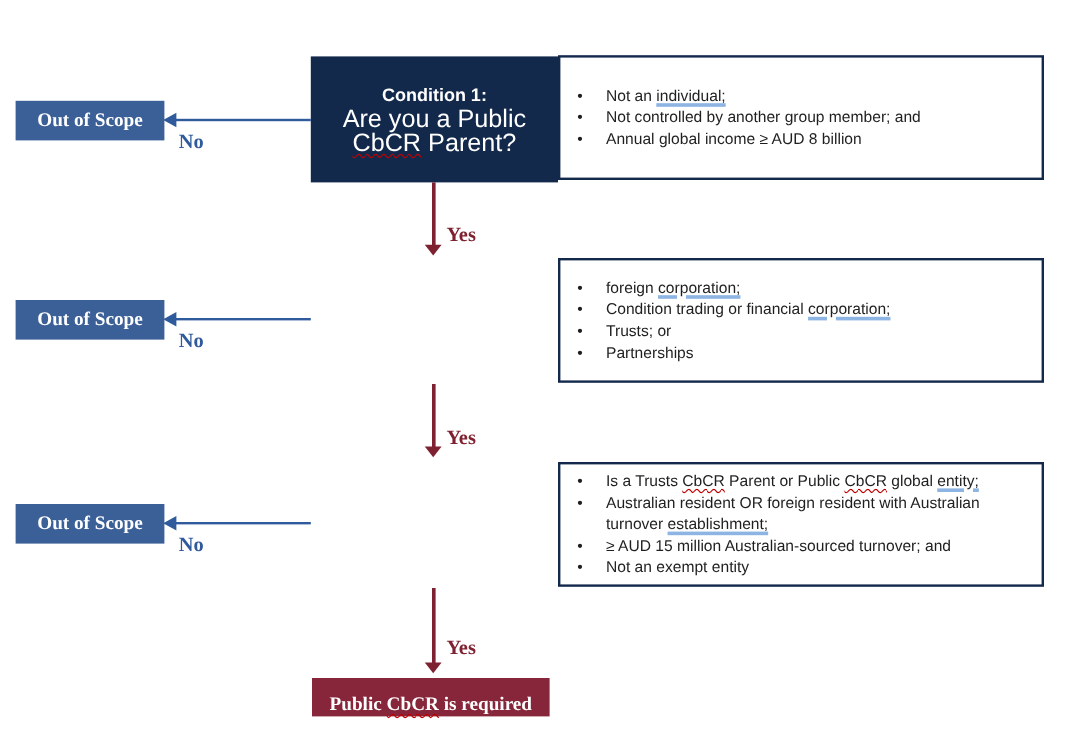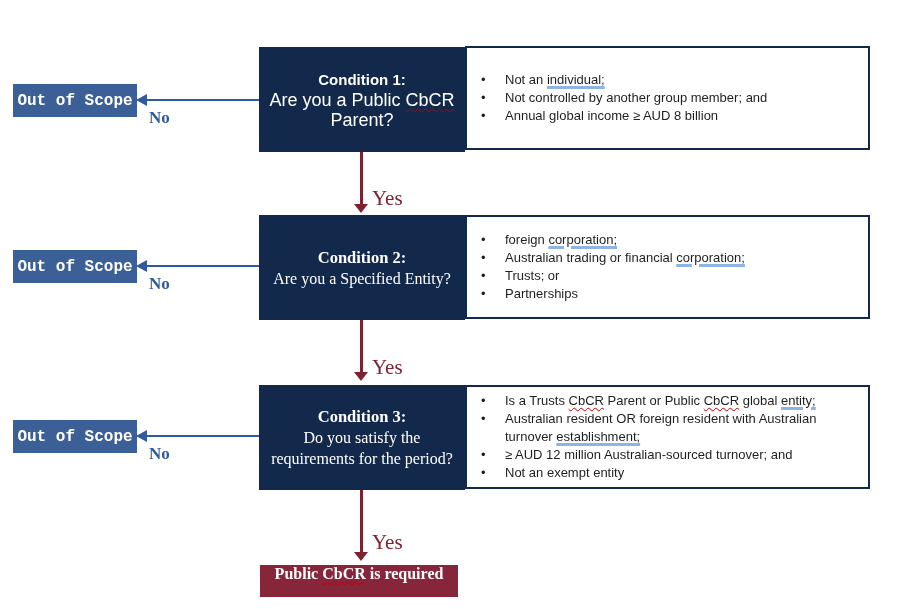--- a/index.html
+++ b/index.html
@@ -11,54 +11,54 @@
   html,body{background:#fff}
   .page{position:relative;width:897px;height:609px;background:var(--background);
         font-family:"Liberation Sans",sans-serif;overflow:hidden}
 
   
   .cond{position:absolute;left:259px;width:206px;height:105px;background:var(--navy);
         color:#fff;display:flex;flex-direction:column;justify-content:center;align-items:center;
         text-align:center;padding:6px 2px}
   .cond1{top:47px}.cond2{top:215px}.cond3{top:385px}
   .cond1 .ctitle{font-family:"Liberation Sans",sans-serif;font-weight:bold;font-size:15px;line-height:20px}
-  .cond1 .cq{font-family:"Liberation Sans",sans-serif;font-size:18px;line-height:20px}
+  .cond1 .cq{font-family:"Liberation Sans",sans-serif;font-size:21px;line-height:20px}
   .cond2 .ctitle,.cond3 .ctitle{font-family:"Liberation Serif",serif;font-weight:bold;font-size:16.5px;line-height:21px}
   .cond2 .cq,.cond3 .cq{font-family:"Liberation Serif",serif;font-size:16px;line-height:21px}
 
   
   .crit{position:absolute;left:465px;width:405px;height:104px;background:#fff;
         border:2px solid var(--navy);display:flex;flex-direction:column;justify-content:center;
         padding:4px 8px 4px 14px;color:var(--bullet_text);font-size:13px;line-height:18px}
   .crit1{top:46px}.crit2{top:215px}.crit3{top:385px}
   .bullet{display:flex}
   .dot{width:24px;flex:none}
   .btext{flex:1}
 
   
   .oos{position:absolute;left:13px;width:124px;height:33px;background:var(--scope_blue);
        color:#fff;display:flex;align-items:center;justify-content:center;
-       font-family:Liberation Mono, monospace;font-weight:600;font-size:16px}
+       font-family:Liberation Serif, serif;font-weight:600;font-size:16px}
   .oos1{top:84px}.oos2{top:250px}.oos3{top:420px}
 
   
   .no-line{position:absolute;left:146px;width:113px;height:2px;background:var(--arrow_blue)}
   .no-head{position:absolute;left:136px;width:0;height:0;border-top:6px solid transparent;
            border-bottom:6px solid transparent;border-right:11px solid var(--arrow_blue)}
   .no-label{position:absolute;left:149px;color:var(--arrow_blue);
             font-family:Liberation Serif, serif;font-weight:600;font-size:17px}
   .yes-line{position:absolute;left:360px;width:3px;background:var(--arrow_maroon)}
   .yes-head{position:absolute;left:354px;width:0;height:0;border-left:7.5px solid transparent;
             border-right:7.5px solid transparent;border-top:9px solid var(--arrow_maroon)}
   .yes-label{position:absolute;left:372px;color:var(--arrow_maroon);
-             font-family:"Liberation Serif",serif;font-weight:400;font-size:21px}
+             font-family:"Liberation Serif",serif;font-weight:700;font-size:17px}
 
   
   .result{position:absolute;left:260px;top:565px;width:198px;height:32px;background:var(--maroon);
-          color:#fff;display:flex;align-items:flex-start;justify-content:center;
+          color:#fff;display:flex;align-items:flex-end;justify-content:center;
           font-family:"Liberation Serif",serif;font-weight:600;font-size:16px}
 
   
   .u-blue{text-decoration:underline;text-decoration-color:var(--underline_blue);
           text-decoration-thickness:2.5px;text-underline-offset:2px}
   .squiggle{text-decoration:underline;text-decoration-style:wavy;
             text-decoration-color:var(--squiggle_red);text-decoration-thickness:1px;
             text-underline-offset:2px}
 </style>
 </head>
@@ -90,33 +90,29 @@
       <span>Out of Scope</span>
     </div>
   <div class="no-line" style="top:99px"></div>
   <div class="no-head" style="top:94px"></div>
   <div class="no-label" style="top:108px">No</div>
 
   <div class="yes-line" style="top:152px;height:53px"></div>
   <div class="yes-head" style="top:204px"></div>
   <div class="yes-label" style="top:186px">Yes</div>
 
-  <div class="cond cond2">
-    <div class="ctitle">Condition 2:</div>
-    <div class="cq"><span>Are you a Specified Entity?</span></div>
-  </div>
 
   <div class="crit crit2">
     <div class="bullet">
       <span class="dot">•</span>
       <span class="btext"><span>foreign </span><span class="u-blue">corporation;</span></span>
     </div>
     <div class="bullet">
       <span class="dot">•</span>
-      <span class="btext"><span>Australian trading or financial </span><span class="u-blue">corporation;</span></span>
+      <span class="btext"><span>Condition trading or financial </span><span class="u-blue">corporation;</span></span>
     </div>
     <div class="bullet">
       <span class="dot">•</span>
       <span class="btext"><span>Trusts; or</span></span>
     </div>
     <div class="bullet">
       <span class="dot">•</span>
       <span class="btext"><span>Partnerships</span></span>
     </div>
   </div>
@@ -125,37 +121,33 @@
       <span>Out of Scope</span>
     </div>
   <div class="no-line" style="top:265px"></div>
   <div class="no-head" style="top:260px"></div>
   <div class="no-label" style="top:274px">No</div>
 
   <div class="yes-line" style="top:320px;height:53px"></div>
   <div class="yes-head" style="top:372px"></div>
   <div class="yes-label" style="top:355px">Yes</div>
 
-  <div class="cond cond3">
-    <div class="ctitle">Condition 3:</div>
-    <div class="cq"><span>Do you satisfy the requirements for the period?</span></div>
-  </div>
 
   <div class="crit crit3">
     <div class="bullet">
       <span class="dot">•</span>
       <span class="btext"><span>Is a Trusts </span><span class="squiggle">CbCR</span><span> Parent or Public </span><span class="squiggle">CbCR</span><span> global </span><span class="u-blue">entity;</span></span>
     </div>
     <div class="bullet">
       <span class="dot">•</span>
       <span class="btext"><span>Australian resident OR foreign resident with Australian turnover </span><span class="u-blue">establishment;</span></span>
     </div>
     <div class="bullet">
       <span class="dot">•</span>
-      <span class="btext"><span>≥ AUD 12 million Australian-sourced turnover; and</span></span>
+      <span class="btext"><span>≥ AUD 15 million Australian-sourced turnover; and</span></span>
     </div>
     <div class="bullet">
       <span class="dot">•</span>
       <span class="btext"><span>Not an exempt entity</span></span>
     </div>
   </div>
 
   <div class="oos oos3">
       <span>Out of Scope</span>
     </div>

